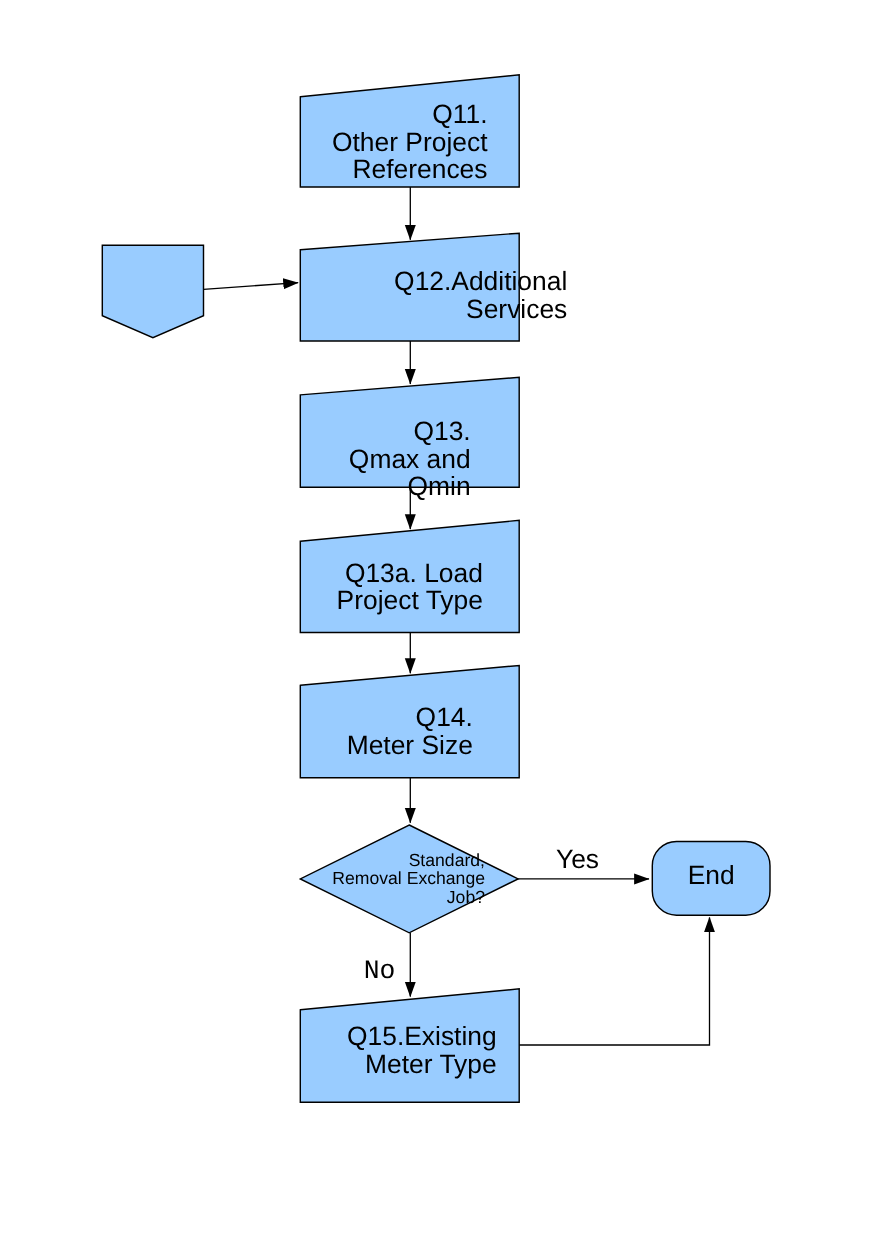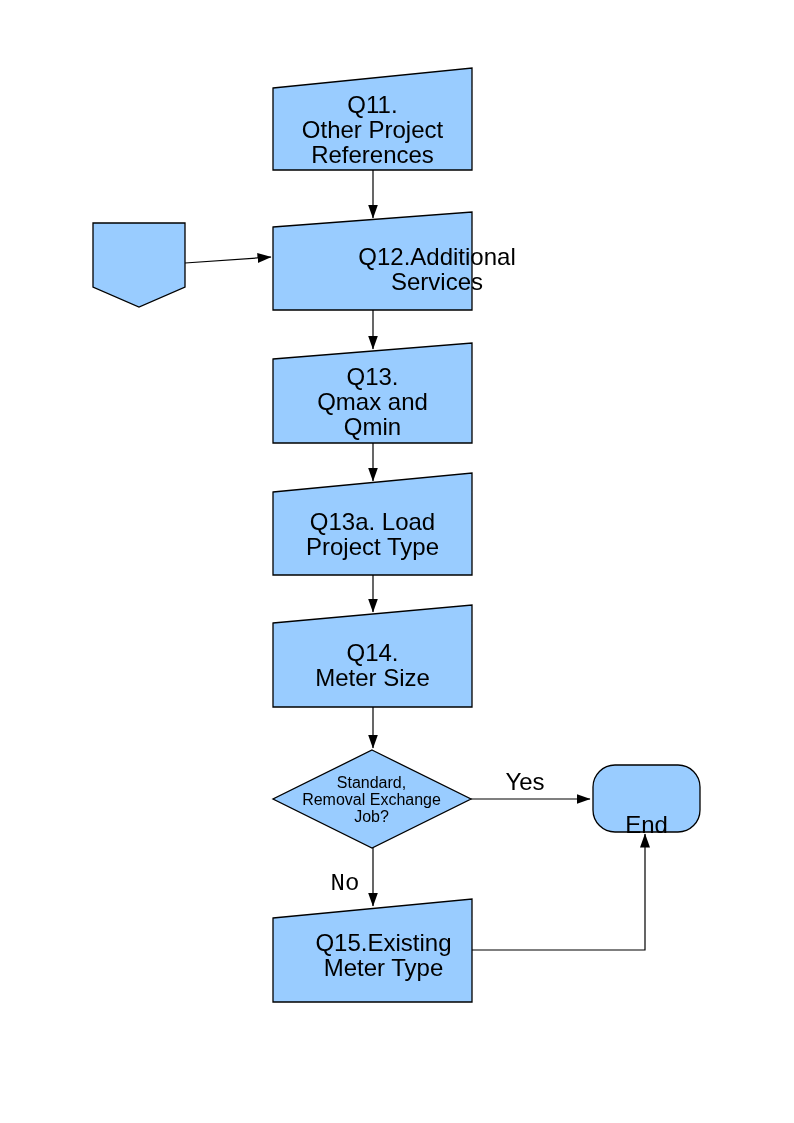--- a/index.html
+++ b/index.html
@@ -29,21 +29,21 @@
   .edge {
     stroke: var(--connector, #000000);
     stroke-width: 1.2;
     fill: none;
   }
   .label {
     position: absolute;
     display: flex;
     align-items: center;
     justify-content: center;
-    text-align: center;
+    text-align: right;
     white-space: pre-line;
     pointer-events: none;
   }
   .box-label {
     font-size: 24px;
     line-height: 25px;
   }
   .pentagon-label {
     font-size: 20px;
     line-height: 26px;
@@ -57,25 +57,25 @@
     line-height: 25px;
   }
   .edge-label {
     font-size: 24px;
     line-height: 24px;
   }
   
   .pos-q11       { left: 273px; top: 88px;  width: 199px; height: 82px; }
   .pos-standard  { left: 93px;  top: 223px; width: 92px;  height: 64px; }
   .pos-q12       { left: 273px; top: 227px; width: 240px; height: 83px; margin-left: 44px; }
-  .pos-q13       { left: 273px; top: 359px; width: 199px; height: 84px; }
+  .pos-q13       { left: 273px; top: 375px; width: 199px; height: 84px; }
   .pos-q13a      { left: 273px; top: 492px; width: 199px; height: 83px; }
   .pos-q14       { left: 273px; top: 623px; width: 199px; height: 84px; }
   .pos-decision  { left: 283px; top: 756px; width: 177px; height: 86px; }
-  .pos-end       { left: 593px; top: 765px; width: 107px; height: 62px; margin-top: 28px; }
+  .pos-end       { left: 593px; top: 765px; width: 107px; height: 62px; }
   .pos-q15       { left: 273px; top: 913px; width: 199px; height: 84px; margin-left: 11px; }
   .pos-yes       { left: 495px; top: 770px; width: 60px;  height: 24px; }
   .pos-no        { left: 320px; top: 872px; width: 50px;  height: 24px; font-family: Liberation Mono, monospace; }
 </style>
 </head>
 <body>
 
 <div class="page">
 
   <svg class="canvas" width="794" height="1123" viewBox="0 0 794 1123">

